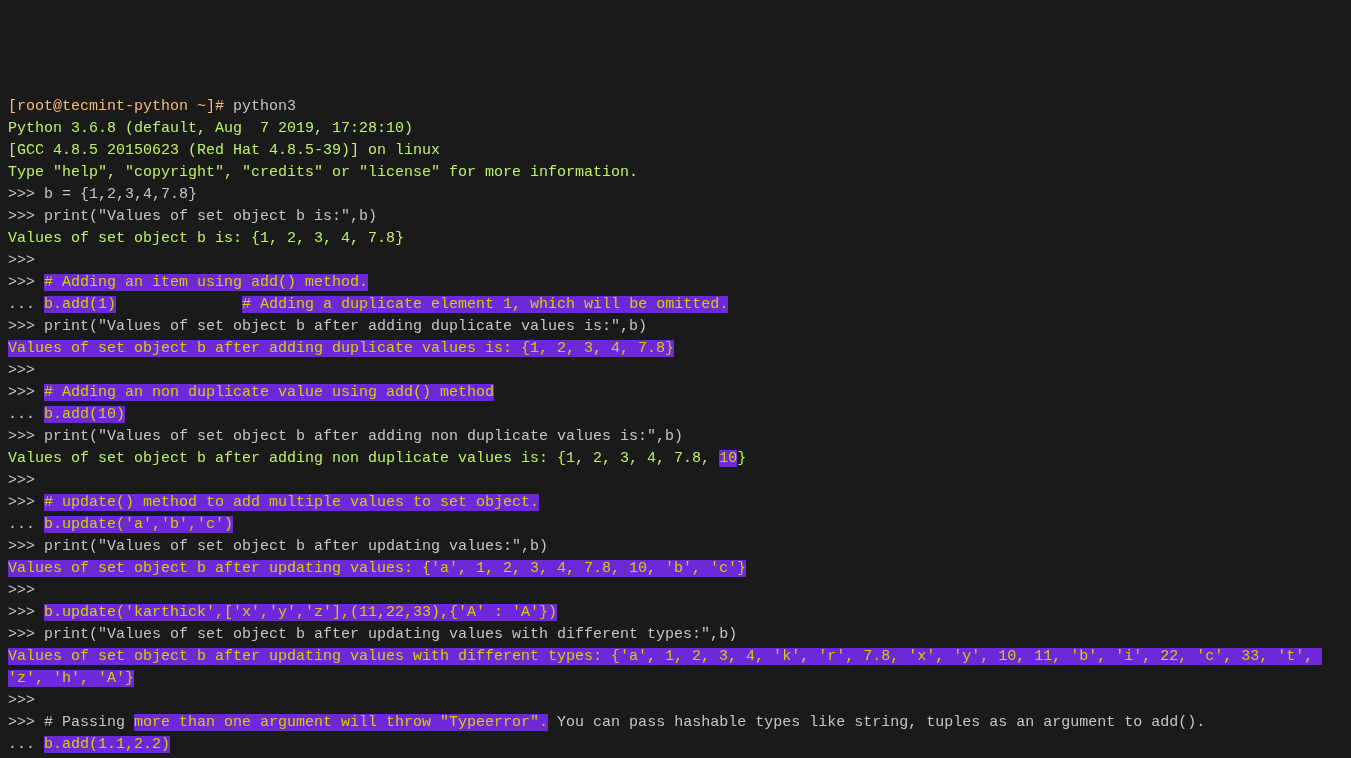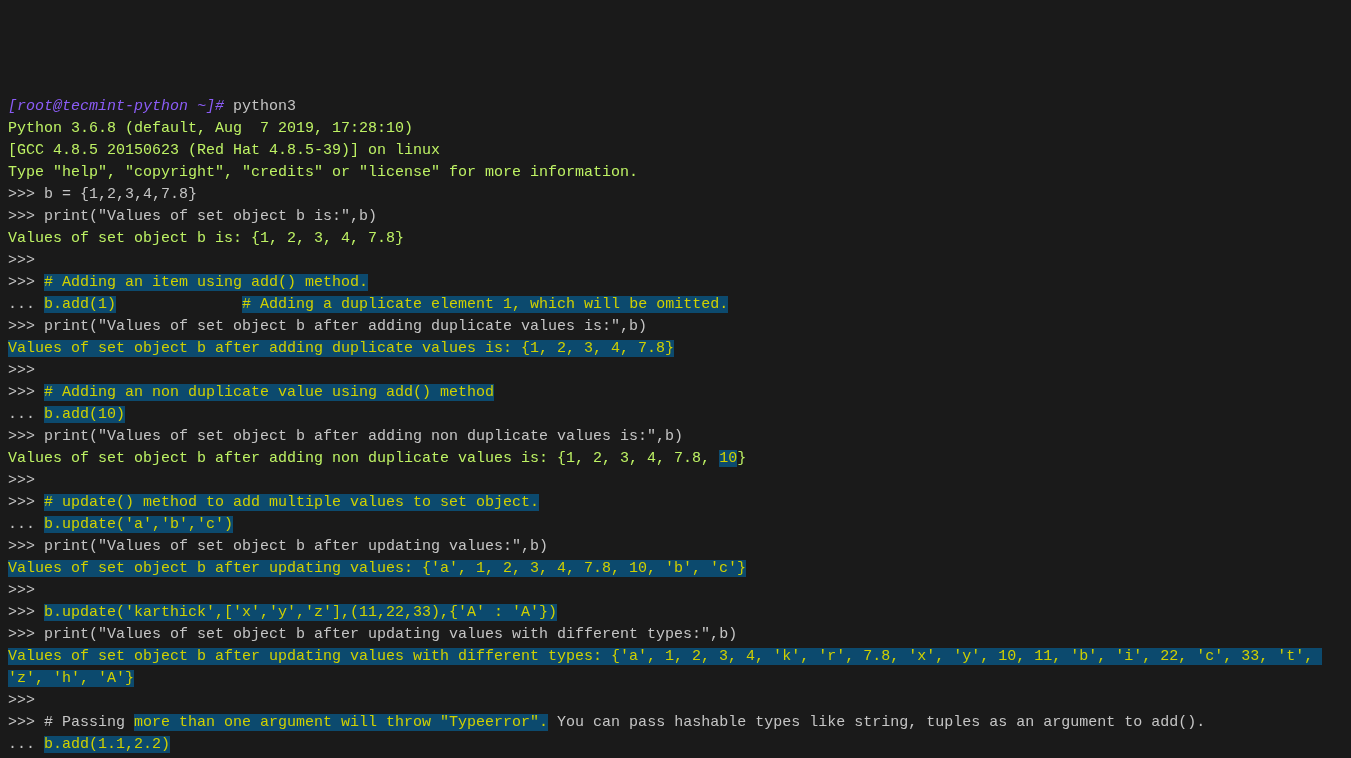--- a/index.html
+++ b/index.html
@@ -6,24 +6,24 @@
     margin: 0;
     padding: 8px;
     background: #1a1a1a;
     color: #c5c5c5;
     font-family: "Consolas", "Courier New", monospace;
     font-size: 15px;
     line-height: 22px;
     white-space: pre-wrap;
     word-wrap: break-word;
   }
-  .prompt-root { color: #8b5cf6; font-style: italic; }
+  .prompt-root { color: #fdba74; }
   .prompt-ps1  { color: #c5c5c5; }
   .prompt-cont { color: #c5c5c5; }
-  .hl { background: #0c4a6e; color: #d0d000; }
+  .hl { background: #6d28d9; color: #d0d000; }
   .out { color: #bef264; }
   .line { display: block; }
 </style>
 </head>
 <body>
 
 
 
 <span class="line"><span class="prompt-root">[root@tecmint-python ~]# </span><span>python3</span></span><span class="line out">Python 3.6.8 (default, Aug  7 2019, 17:28:10)</span><span class="line out">[GCC 4.8.5 20150623 (Red Hat 4.8.5-39)] on linux</span><span class="line out">Type "help", "copyright", "credits" or "license" for more information.</span><span class="line"><span class="prompt-ps1">&gt;&gt;&gt; </span><span>b = {1,2,3,4,7.8}</span></span><span class="line"><span class="prompt-ps1">&gt;&gt;&gt; </span><span>print("Values of set object b is:",b)</span></span><span class="line out">Values of set object b is: {1, 2, 3, 4, 7.8}</span><span class="line"><span class="prompt-ps1">&gt;&gt;&gt; </span></span><span class="line"><span class="prompt-ps1">&gt;&gt;&gt; </span><span class="hl"># Adding an item using add() method.</span></span><span class="line"><span class="prompt-cont">... </span><span class="hl">b.add(1)</span><span>              </span><span class="hl"># Adding a duplicate element 1, which will be omitted.</span></span><span class="line"><span class="prompt-ps1">&gt;&gt;&gt; </span><span>print("Values of set object b after adding duplicate values is:",b)</span></span><span class="line"><span class="hl">Values of set object b after adding duplicate values is: {1, 2, 3, 4, 7.8}</span></span><span class="line"><span class="prompt-ps1">&gt;&gt;&gt; </span></span><span class="line"><span class="prompt-ps1">&gt;&gt;&gt; </span><span class="hl"># Adding an non duplicate value using add() method</span></span><span class="line"><span class="prompt-cont">... </span><span class="hl">b.add(10)</span></span><span class="line"><span class="prompt-ps1">&gt;&gt;&gt; </span><span>print("Values of set object b after adding non duplicate values is:",b)</span></span><span class="line"><span class="out">Values of set object b after adding non duplicate values is: {1, 2, 3, 4, 7.8, </span><span class="hl">10</span><span class="out">}</span></span><span class="line"><span class="prompt-ps1">&gt;&gt;&gt; </span></span><span class="line"><span class="prompt-ps1">&gt;&gt;&gt; </span><span class="hl"># update() method to add multiple values to set object.</span></span><span class="line"><span class="prompt-cont">... </span><span class="hl">b.update('a','b','c')</span></span><span class="line"><span class="prompt-ps1">&gt;&gt;&gt; </span><span>print("Values of set object b after updating values:",b)</span></span><span class="line"><span class="hl">Values of set object b after updating values: {'a', 1, 2, 3, 4, 7.8, 10, 'b', 'c'}</span></span><span class="line"><span class="prompt-ps1">&gt;&gt;&gt; </span></span><span class="line"><span class="prompt-ps1">&gt;&gt;&gt; </span><span class="hl">b.update('karthick',['x','y','z'],(11,22,33),{'A' : 'A'})</span></span><span class="line"><span class="prompt-ps1">&gt;&gt;&gt; </span><span>print("Values of set object b after updating values with different types:",b)</span></span><span class="line"><span class="hl">Values of set object b after updating values with different types: {'a', 1, 2, 3, 4, 'k', 'r', 7.8, 'x', 'y', 10, 11, 'b', 'i', 22, 'c', 33, 't', 'z', 'h', 'A'}</span></span><span class="line"><span class="prompt-ps1">&gt;&gt;&gt; </span></span><span class="line"><span class="prompt-ps1">&gt;&gt;&gt; </span><span># Passing </span><span class="hl">more than one argument will throw "Typeerror".</span><span> You can pass hashable types like string, tuples as an argument to add().</span></span><span class="line"><span class="prompt-cont">... </span><span class="hl">b.add(1.1,2.2)</span></span><span class="line out">Traceback (most recent call last):</span>
 

